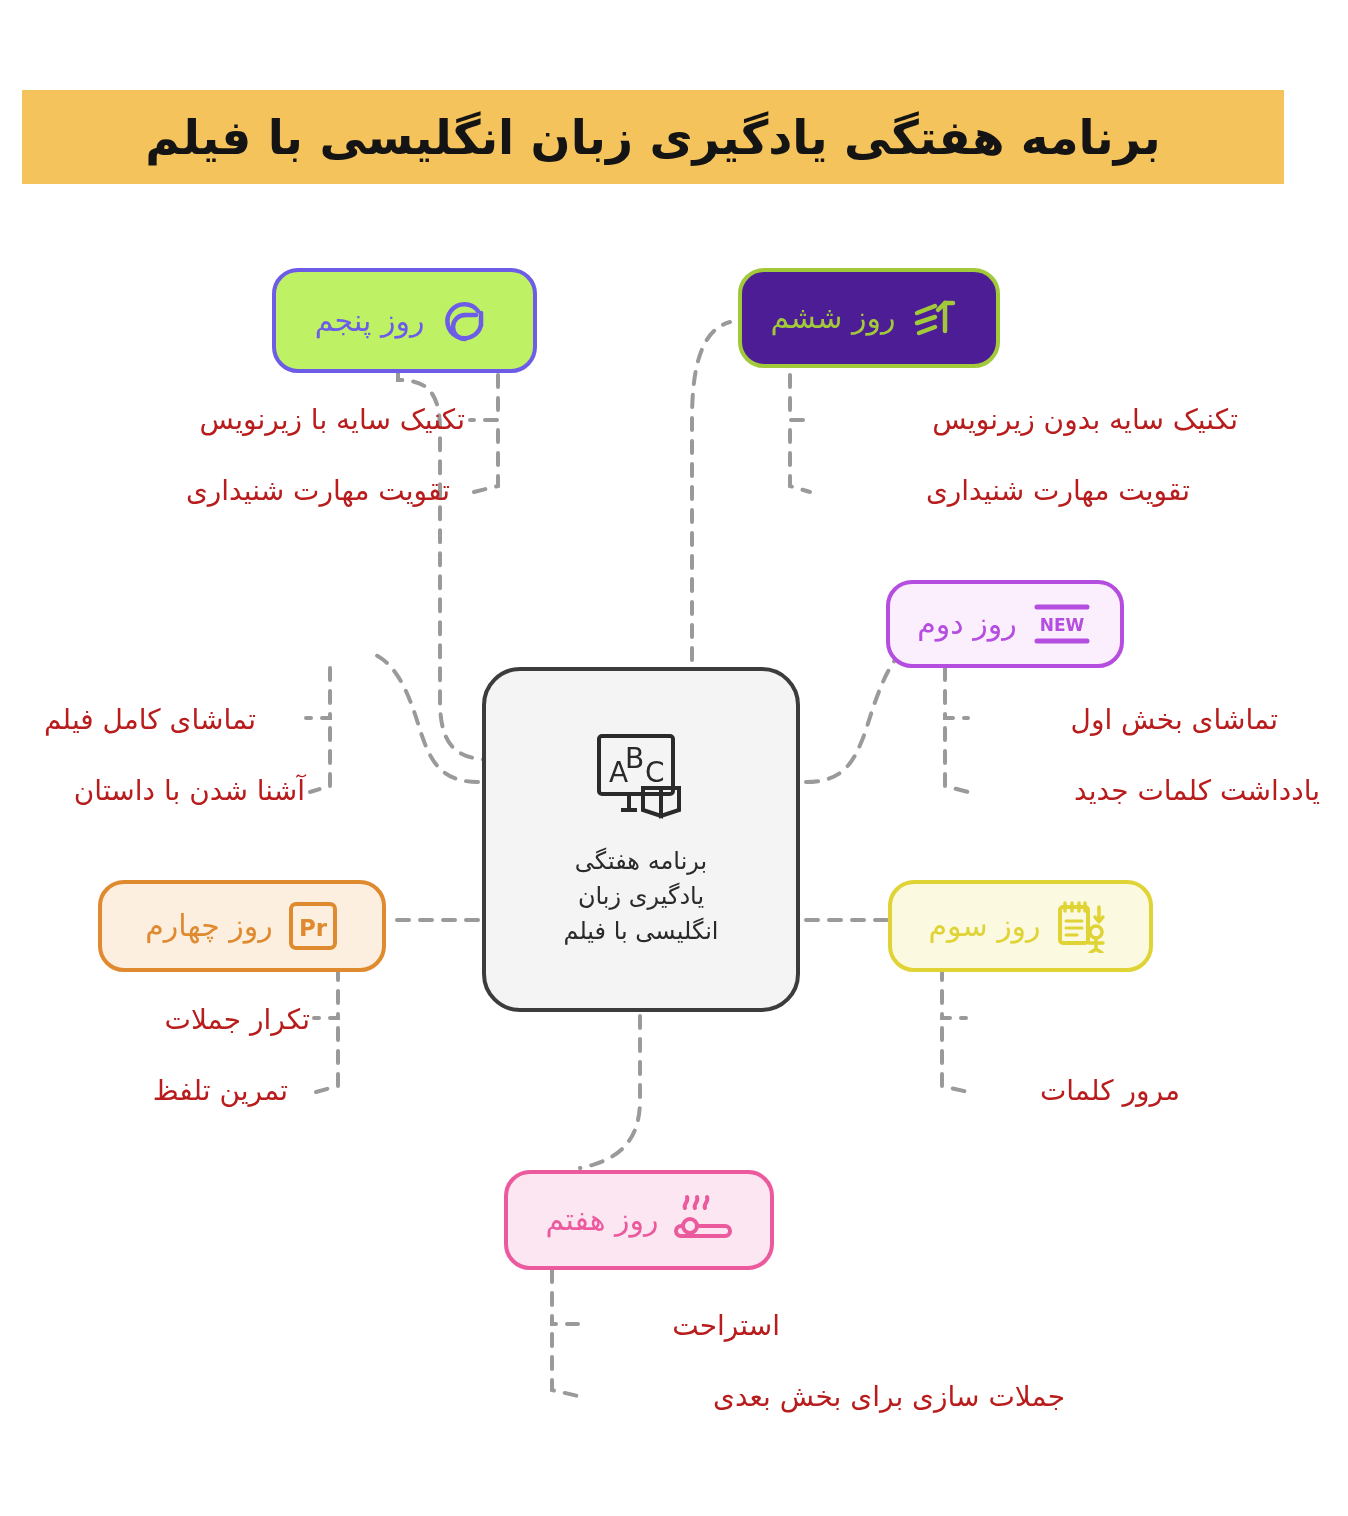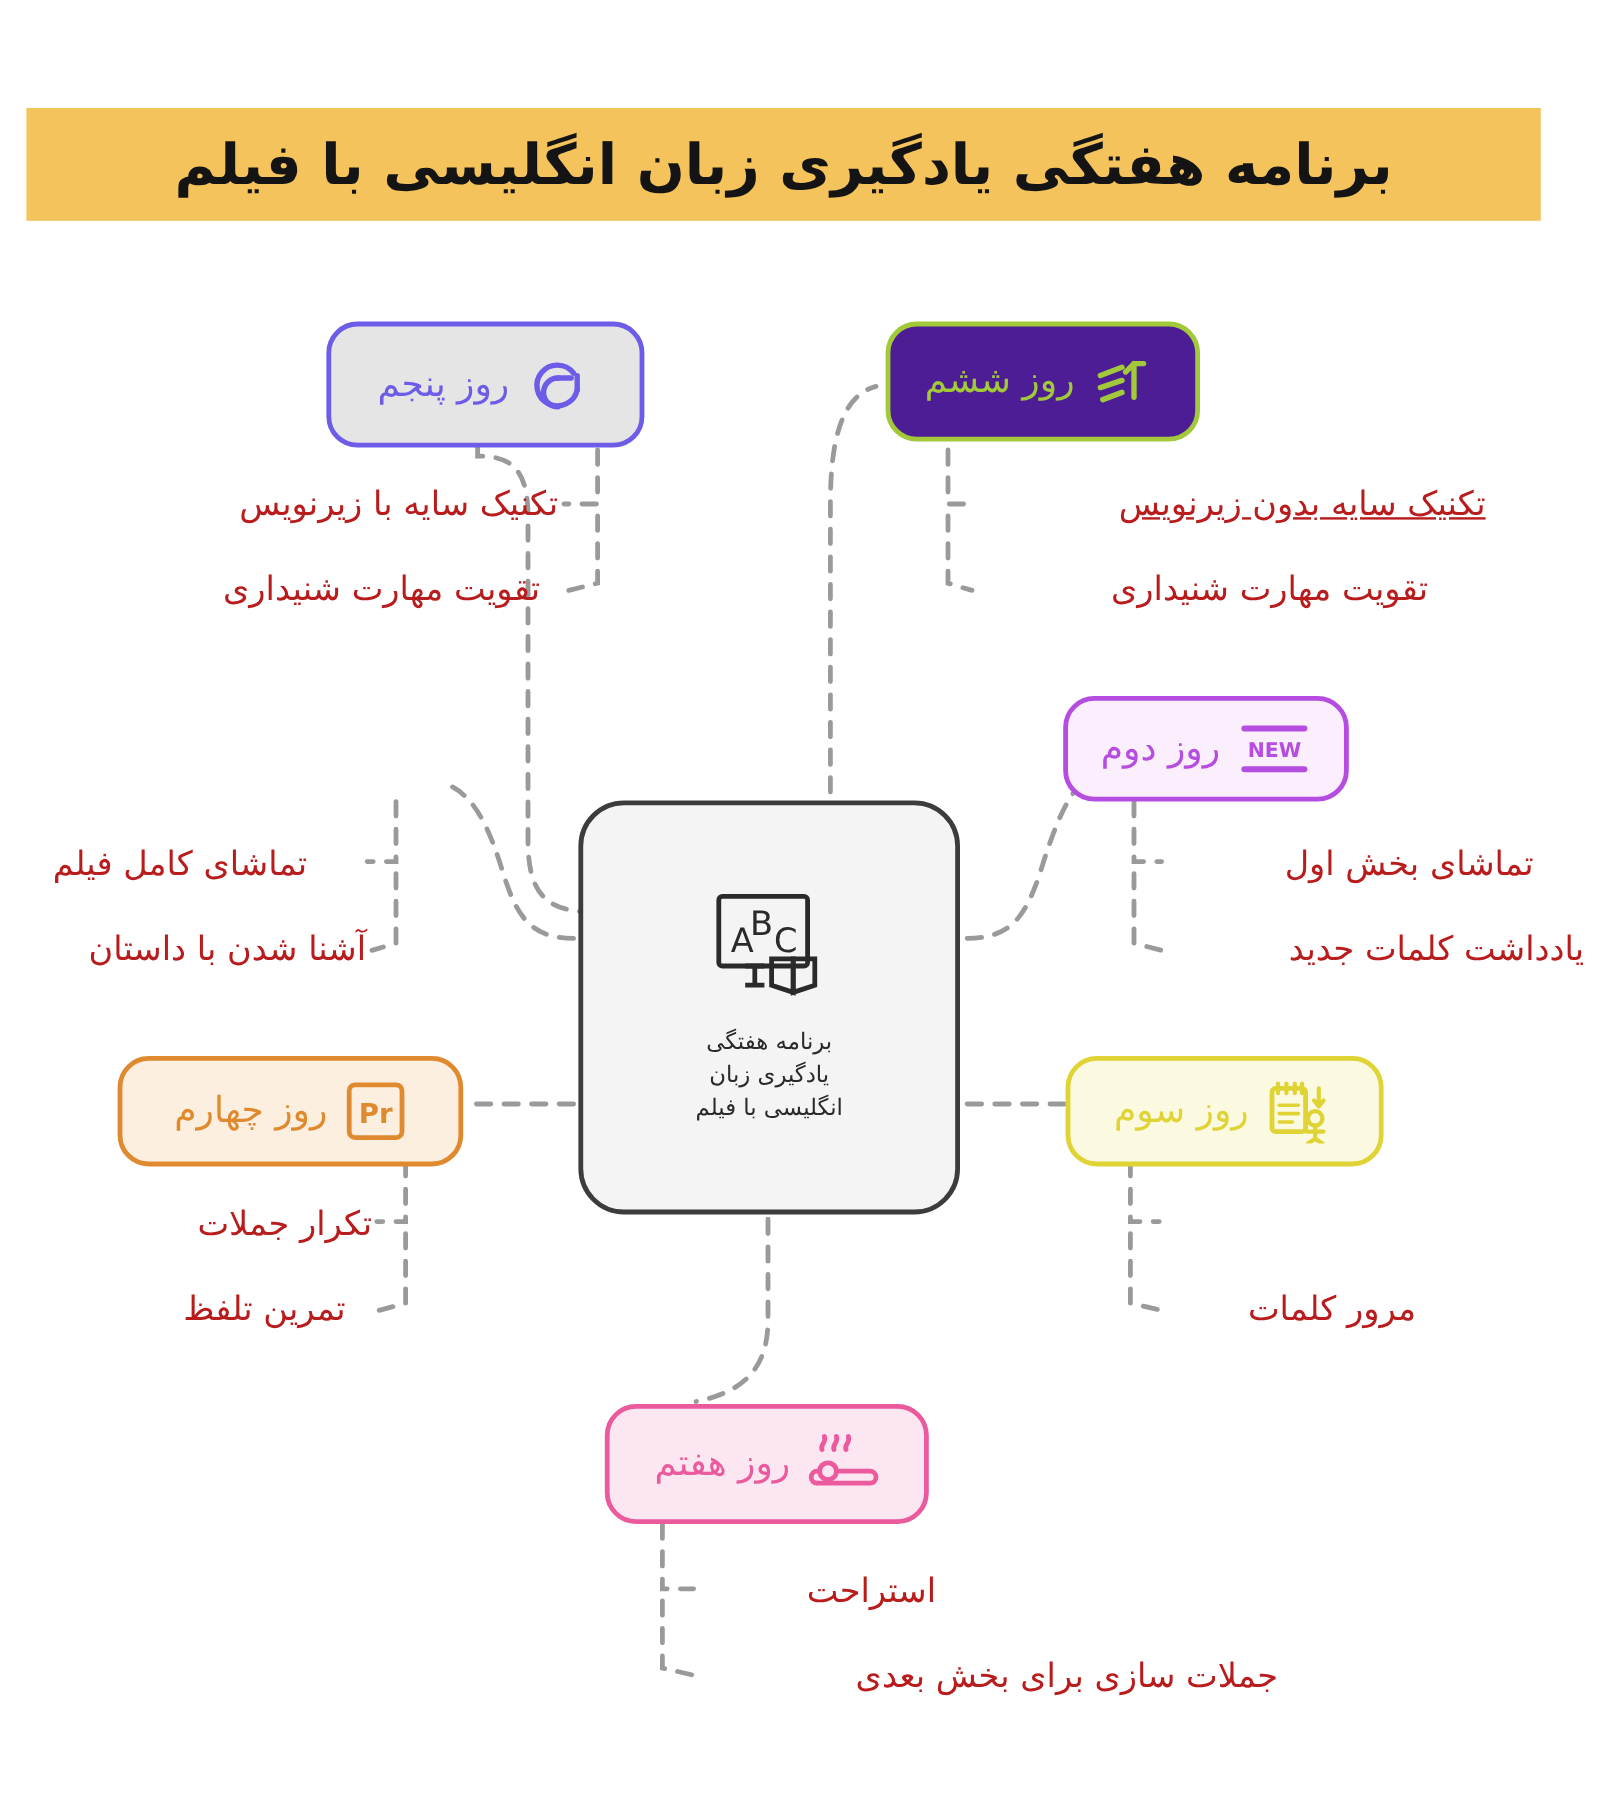--- a/index.html
+++ b/index.html
@@ -59,21 +59,21 @@
     display: flex;
     flex-direction: column;
     align-items: center;
     justify-content: center;
     z-index: 5;
   }
   .center-icon { margin-bottom: 14px; }
   .center-label {
     direction: rtl;
     text-align: center;
-    font-size: 19px;
+    font-size: 24px;
     line-height: 1.45;
     color: #2A2A2A;
     padding: 0 16px;
   }
 
   
   .day-node {
     position: absolute;
     border-width: 4px;
     border-style: solid;
@@ -170,21 +170,21 @@
         <path d="M98 58 L80 58 L80 86 L98 80 Z" fill="none" stroke="#2A2A2A" stroke-width="4"></path>
       </svg>
     </span>
     <div class="center-label">
       <div>برنامه هفتگی</div>
       <div>یادگیری زبان</div>
       <div>انگلیسی با فیلم</div>
     </div>
   </div>
 
-  <div class="day-node" style="left:272px; top:268px; width:265px; height:105px; border-color:#6C5CE7; background:#e5e5e5;">
+  <div class="day-node" style="left:272px; top:268px; width:265px; height:105px; border-color:#6C5CE7; background:#bef264;">
     <span class="day-label" style="color:#6C5CE7;">روز پنجم</span>
     <span class="day-icon">
       <svg width="56" height="56" viewBox="0 0 56 56" xmlns="http://www.w3.org/2000/svg">
         <path d="M40 18 A17 17 0 1 0 43 32" fill="none" stroke="#6C5CE7" stroke-width="4.5" stroke-linecap="round"></path>
         <path d="M27 22 A12 12 0 0 0 27 46" fill="none" stroke="#6C5CE7" stroke-width="4.5" stroke-linecap="round"></path>
         <path d="M27 22 L38 22 M43 32 L43 20" fill="none" stroke="#6C5CE7" stroke-width="4.5" stroke-linecap="round"></path>
       </svg>
     </span>
   </div>
   <div class="sub-item" style="left:105px; top:406px; width:360px; text-align:right;">تکنیک سایه با زیرنویس</div>
@@ -193,21 +193,21 @@
   <div class="day-node" style="left:738px; top:268px; width:262px; height:100px; border-color:#A2C93A; background:#4c1d95;">
     <span class="day-label" style="color:#A2C93A;">روز ششم</span>
     <span class="day-icon">
       <svg width="58" height="50" viewBox="0 0 58 50" xmlns="http://www.w3.org/2000/svg">
         <path d="M44 10 L36 10 L36 38" fill="none" stroke="#A2C93A" stroke-width="4.5" stroke-linecap="round" stroke-linejoin="round"></path>
         <path d="M36 10 L29 17" fill="none" stroke="#A2C93A" stroke-width="4.5" stroke-linecap="round"></path>
         <path d="M26 13 L8 20 M26 24 L8 30 M26 34 L10 40" fill="none" stroke="#A2C93A" stroke-width="4.5" stroke-linecap="round"></path>
       </svg>
     </span>
   </div>
-  <div class="sub-item" style="left:818px; top:406px; width:420px; text-align:right;text-decoration:underline;">تکنیک سایه بدون زیرنویس</div>
+  <div class="sub-item" style="left:818px; top:406px; width:420px; text-align:right;">تکنیک سایه بدون زیرنویس</div>
   <div class="sub-item" style="left:818px; top:477px; width:372px; text-align:right;">تقویت مهارت شنیداری</div>
 
   <div class="sub-item" style="left:0px; top:706px; width:300px; text-align:center;">تماشای کامل فیلم</div>
   <div class="sub-item" style="left:0px; top:777px; width:305px; text-align:right;">آشنا شدن با داستان</div>
 
   <div class="day-node" style="left:886px; top:580px; width:238px; height:88px; border-color:#B44DE0; background:#FBEEFD;">
     <span class="day-label" style="color:#B44DE0;">روز دوم</span>
     <span class="day-icon">
       <svg width="62" height="46" viewBox="0 0 62 46" xmlns="http://www.w3.org/2000/svg">
         <path d="M6 6 L56 6 M6 40 L56 40" stroke="#B44DE0" stroke-width="5" stroke-linecap="round"></path>

